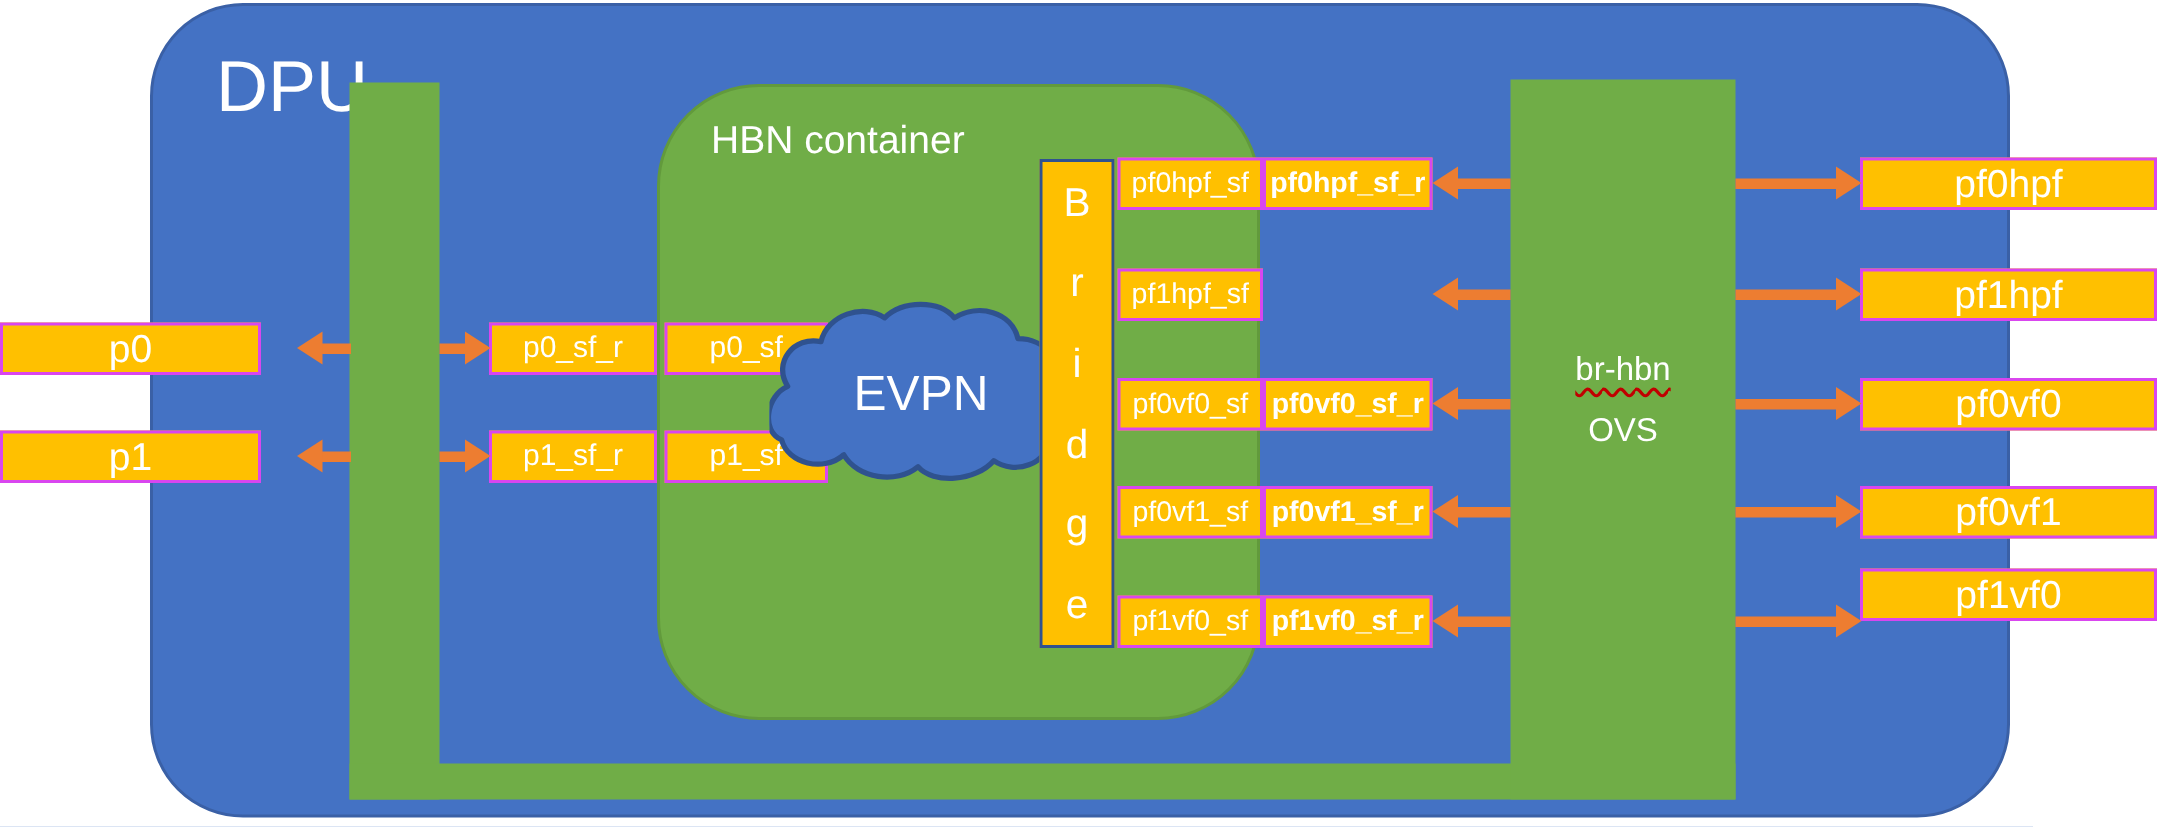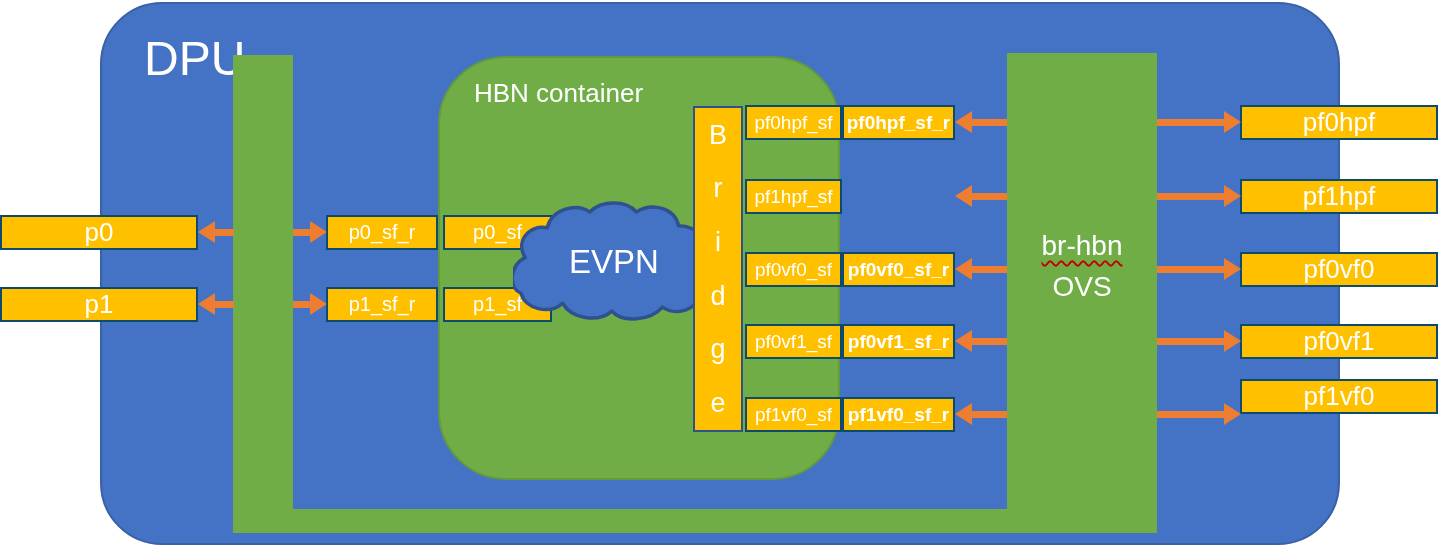--- a/index.html
+++ b/index.html
@@ -17,45 +17,45 @@
   .dpu-label {
     position:absolute; left:42px; top:30px; font-size:48px; line-height:50px;
     color:#ffffff; z-index:2; white-space:nowrap;
   }
   .bar { position:absolute; background:#70AD47; z-index:1; }
   .bar-left   { left:233px; top:55px;  width:60px;  height:478px; }
   .bar-bottom { left:233px; top:509px; width:924px; height:24px; }
   .bar-ovs    { left:1007px; top:53px; width:150px; height:480px; }
   .ovs-label {
     position:absolute; left:0; right:0; top:172px; text-align:center;
-    font-size:28px; line-height:41px; color:#ffffff;
+    font-size:22px; line-height:41px; color:#ffffff;
   }
   .ovs-line1 {
     display:inline-block;
     text-decoration-line:underline;
     text-decoration-style:wavy;
     text-decoration-color:#C00000;
     text-decoration-thickness:1.5px;
     text-underline-offset:5px;
   }
   .ovs-line2 { display:block; }
   .hbn {
     position:absolute; left:438px; top:56px; width:402px; height:424px;
     background:#70AD47; border:2px solid #629a3c; border-radius:68px;
     box-sizing:border-box; z-index:1;
   }
   .hbn-label { position:absolute; left:34px; top:20px; font-size:26px; white-space:nowrap; }
 
   .obox {
     position:absolute; box-sizing:border-box; height:35px;
-    background:#FFC000; border:2px solid #0c4a6e;
+    background:#FFC000; border:2px solid #d946ef;
     display:flex; align-items:center; justify-content:center;
     color:#ffffff; z-index:3; white-space:nowrap;
   }
-  .port-l { left:0px;    width:198px; font-size:26px; }
+  .port-l { left:0px;    width:174px; font-size:26px; }
   .lsfr   { left:326px;  width:112px; font-size:20px; }
   .lsf    { left:443px;  width:109px; font-size:20px; }
   .sf     { left:745px;  width:97px;  font-size:19px; }
   .sfr    { left:842px;  width:113px; font-size:19px;font-weight:bold; }
   .port-r { left:1240px; width:198px; font-size:26px; }
 
   .arrow { position:absolute; height:22px; z-index:4; }
   .arrow .shaft { position:absolute; top:8px; height:7px; background:#ED7D31; }
   .arrow-left  .shaft { left:15px; right:0; }
   .arrow-right .shaft { left:0; right:15px; }

